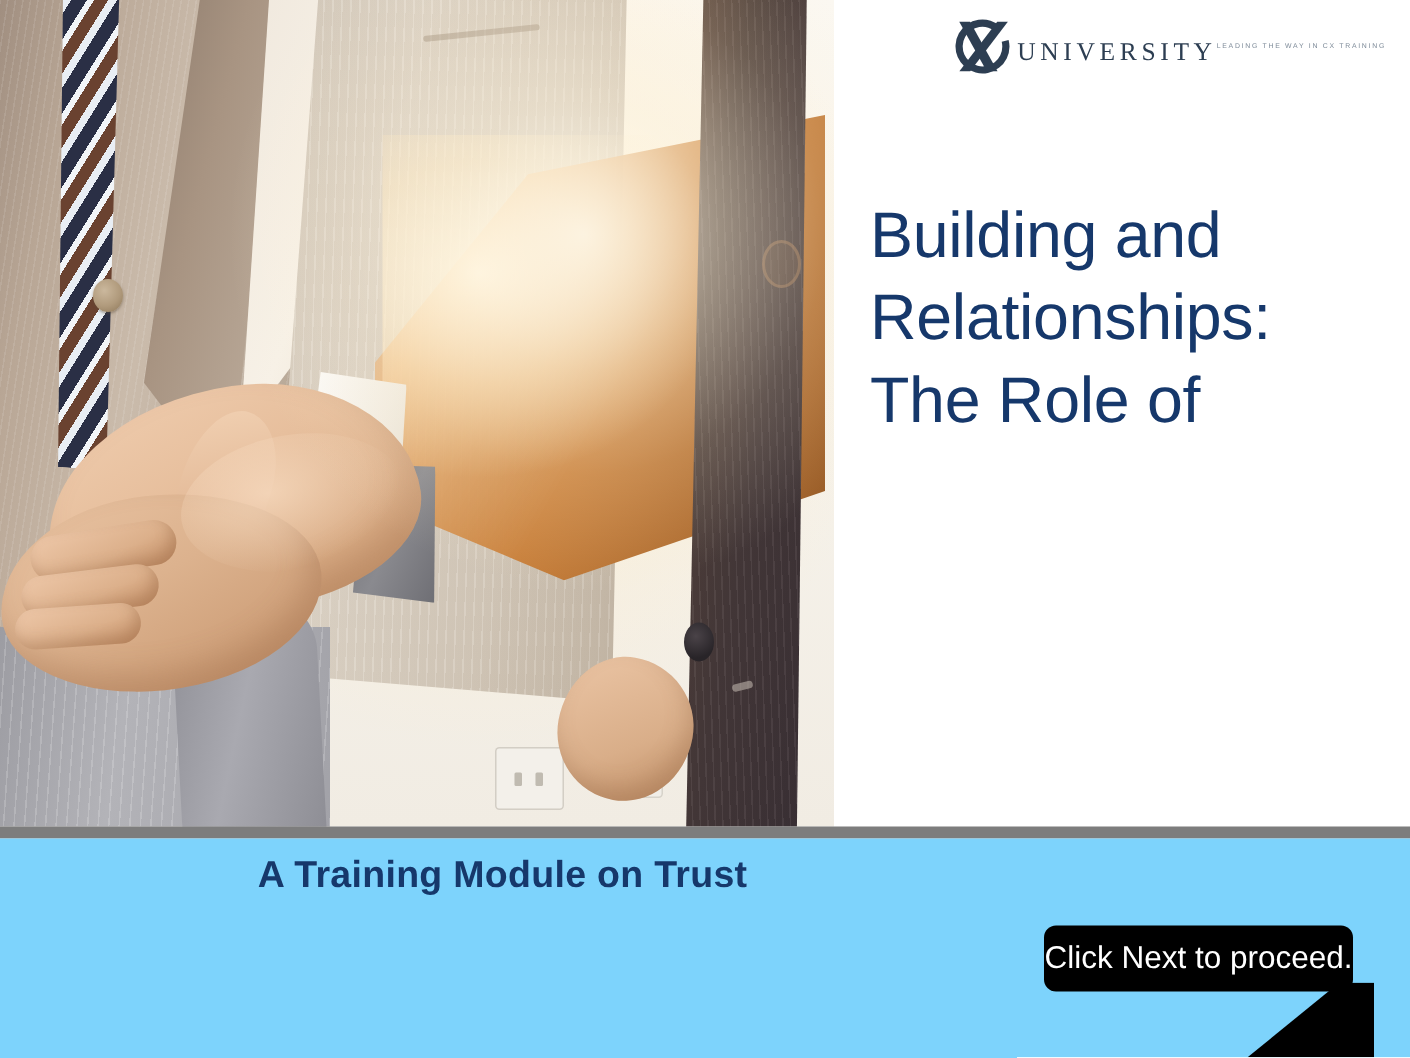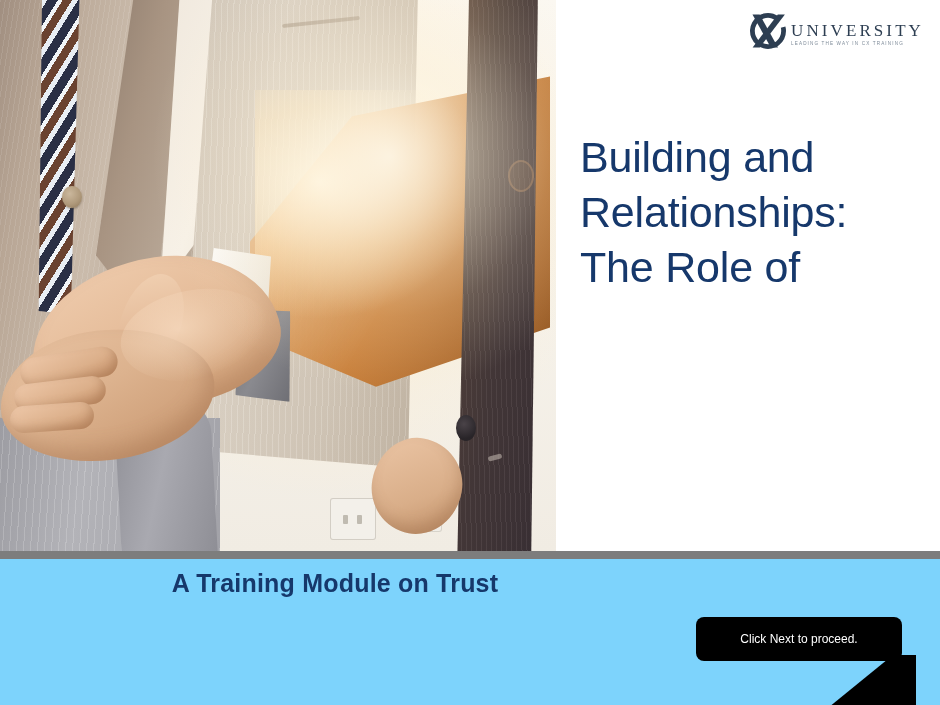--- a/index.html
+++ b/index.html
@@ -378,21 +378,21 @@
     gap: 2px;
   }
   .logo .mark {
     position: relative;
     width: 46px;
     height: 46px;
   }
   .logo .mark svg { display: block; }
   .logo .wordmark {
     display: flex;
-    flex-direction: column;
+    flex-direction: row;
     justify-content: center;
     margin-left: -2px;
     padding-top: 6px;
   }
   .logo .univ {
     font-family: "Liberation Serif", serif;
     font-size: 17px;
     letter-spacing: 3.1px;
     color: #2d3e52;
     line-height: 1;
@@ -460,21 +460,21 @@
   
   .tooltip {
     position: absolute;
     left: 696px;
     top: 617px;
     width: 206px;
     height: 44px;
     background: #000000;
     border-radius: 8px;
     color: #ffffff;
-    font-size: 12px;
+    font-size: 21px;
     display: flex;
     align-items: center;
     justify-content: center;
     z-index: 5;
   }
   .tooltip-tail {
     position: absolute;
     left: 820px;
     top: 655px;
     width: 96px;

